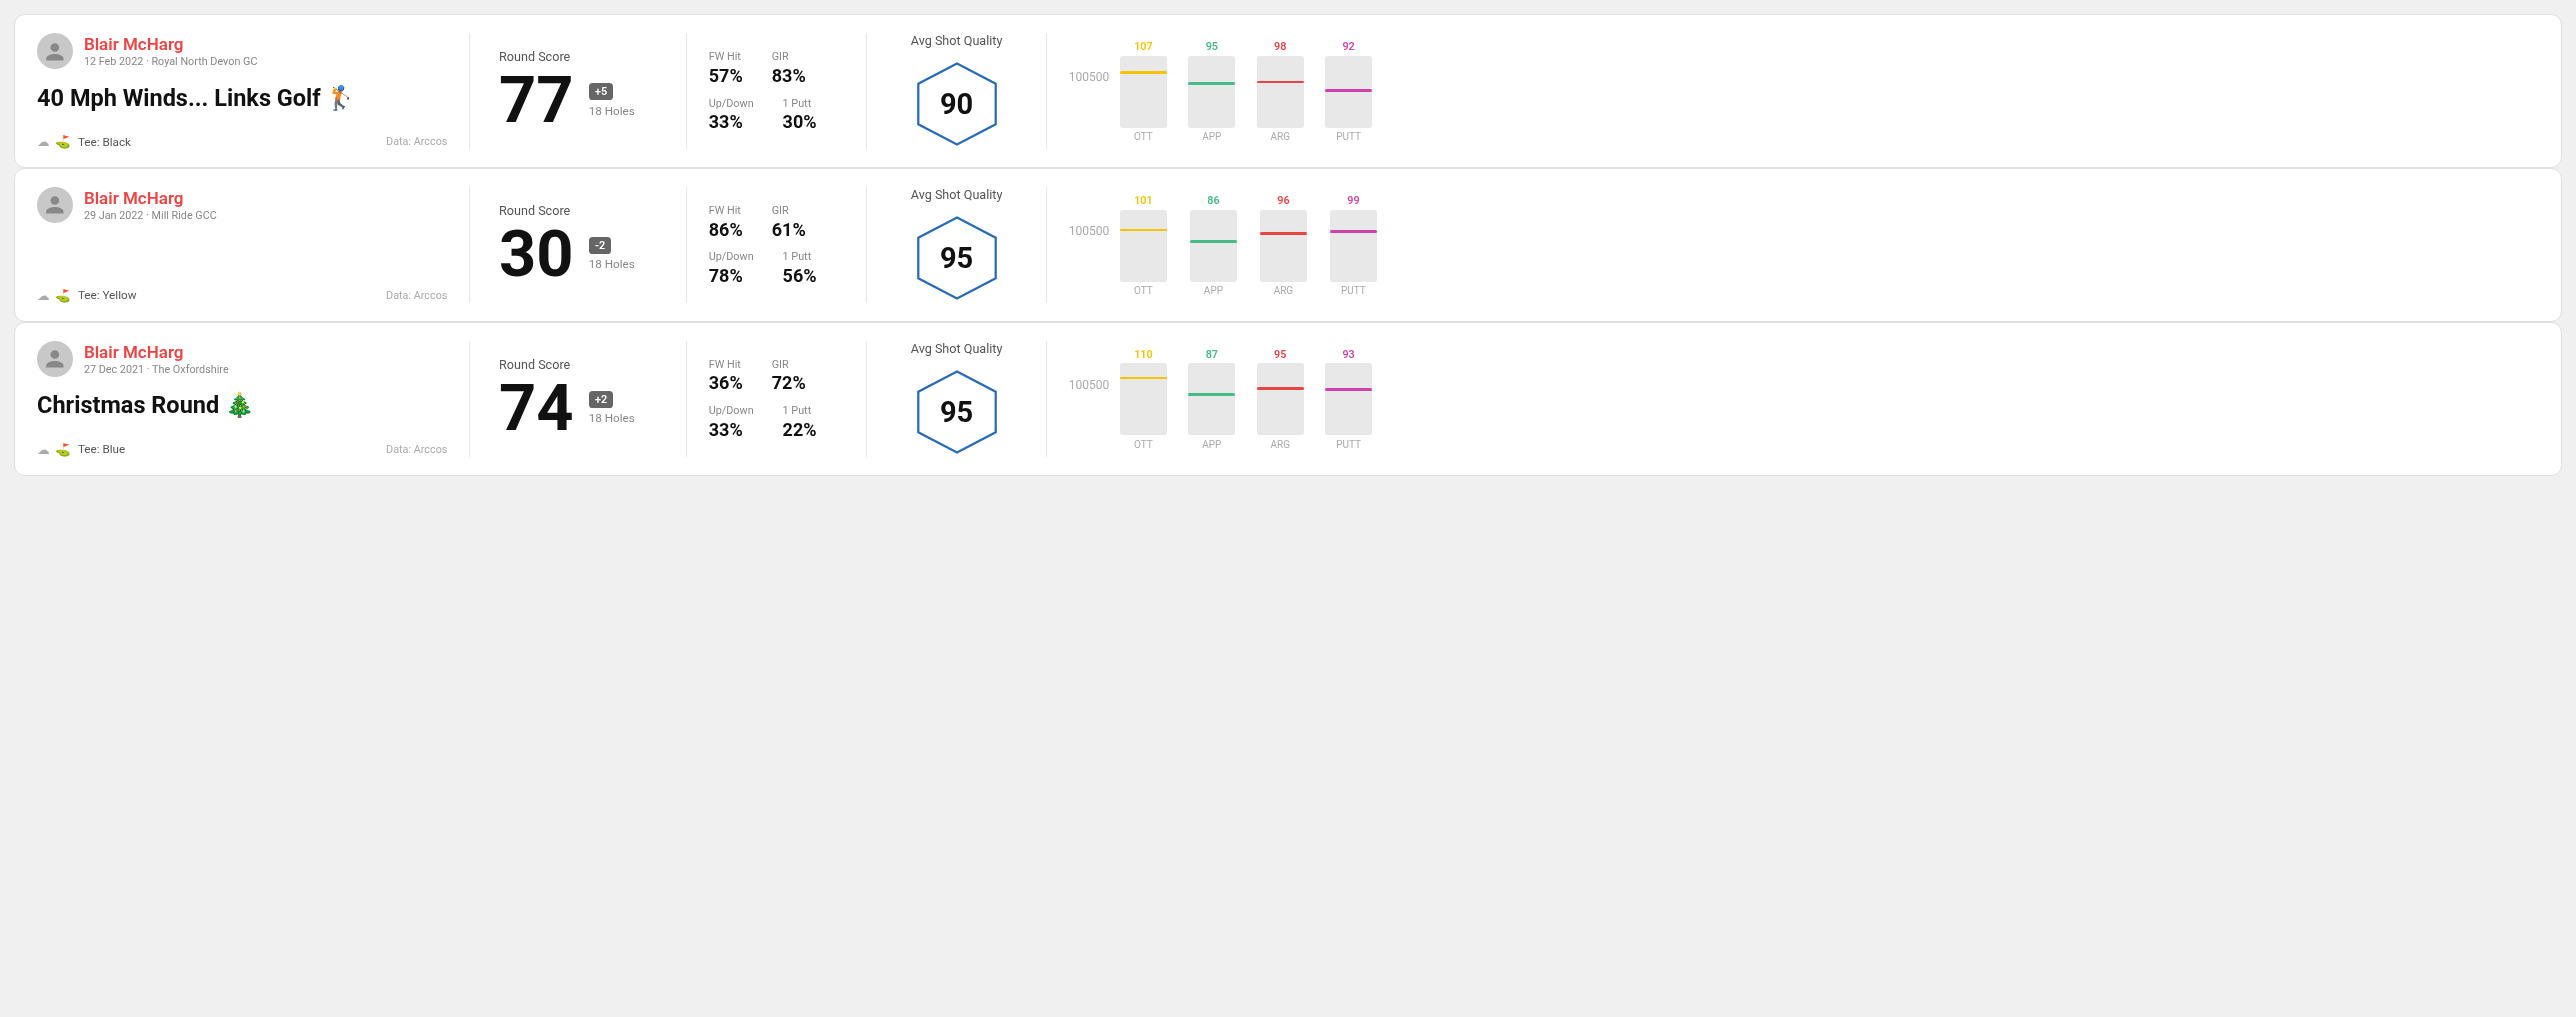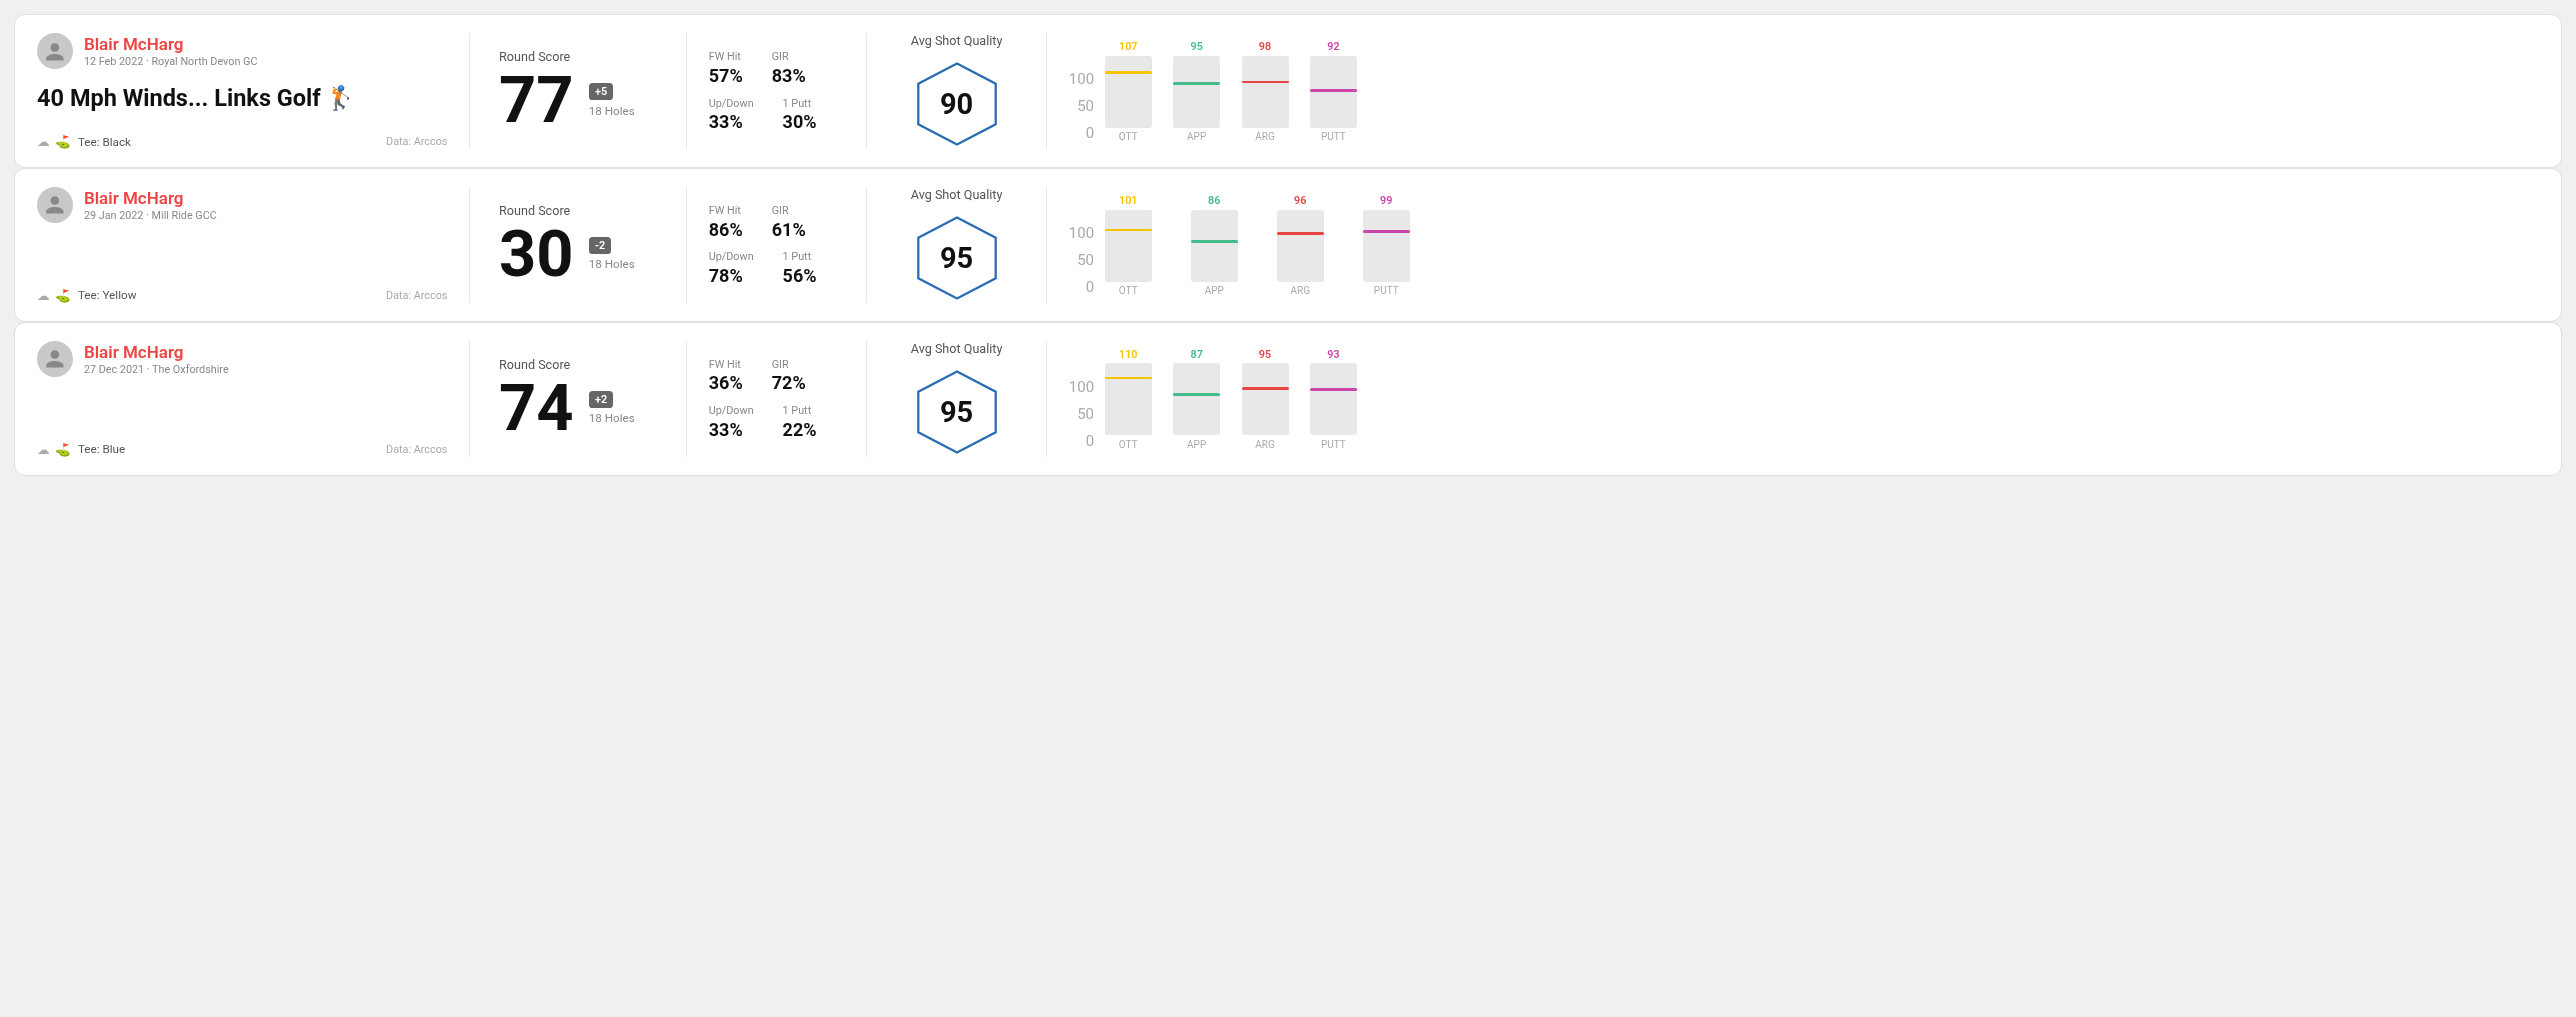--- a/index.html
+++ b/index.html
@@ -235,24 +235,23 @@
       gap: 14.4px;
       align-items: flex-end;
     }
     .bar-label {
       font-size: 10px;
       color: #aaa;
       margin-top: 3.6px;
     }
     .axis-col {
       display: flex;
-      flex-direction: column;
       justify-content: space-between;
       height: 72px;
-      font-size: 15px;
+      font-size: 12px;
       color: #aaa;
       text-align: right;
       padding-right: 3.6px;
     }
   </style>
 </head>
 <body>
 
 <div id="app">
     <div class="card">
@@ -426,21 +425,21 @@
     <div class="hexagon-score">95</div>
   </div>
       </div>
       <div class="chart-section">
         <div style="display: flex; flex-direction: row; align-items: flex-end; gap: 3.6px;">
           <div class="axis-col">
     <span>100</span>
     <span>50</span>
     <span>0</span>
   </div>
-          <div class="bars-row" style="display: flex; gap: 32px; align-items: flex-end;">
+          <div class="bars-row" style="display: flex; gap: 16px; align-items: flex-end;">
             <div class="bar-group">
               <div class="bar-value" style="color: rgb(245, 196, 0);">101</div>
               <div class="bar-wrapper" style="width: 47px; height: 72px; background: rgb(232, 232, 232); border-radius: 2.7px; position: relative;">
                 <div style="position: absolute; bottom: 70%; left: 0px; right: 0px; height: 2.7px; background: rgb(245, 196, 0); border-radius: 1.8px;"></div>
               </div>
               <div class="bar-label">OTT</div>
             </div>
             <div class="bar-group">
               <div class="bar-value" style="color: rgb(68, 187, 136);">86</div>
               <div class="bar-wrapper" style="width: 47px; height: 72px; background: rgb(232, 232, 232); border-radius: 2.7px; position: relative;">
@@ -472,20 +471,21 @@
           <div class="avatar">
             <svg viewBox="0 0 24 24">
               <path d="M12 12c2.7 0 4.8-2.1 4.8-4.8S14.7 2.4 12 2.4 7.2 4.5 7.2 7.2 9.3 12 12 12zm0 2.4c-3.2 0-9.6 1.6-9.6 4.8v2.4h19.2v-2.4c0-3.2-6.4-4.8-9.6-4.8z"></path>
             </svg>
           </div>
           <div>
             <div class="user-name">Blair McHarg</div>
             <div class="user-date">27 Dec 2021 · The Oxfordshire</div>
           </div>
         </div>
+        <div class="round-title">Christmas Round 🎄</div>
         <div class="tee-row">
           <div class="tee-left">
             <div class="tee-icons">
               <span class="tee-icon">☁</span>
               <span class="tee-icon">⛳</span>
             </div>
             <span class="tee-text">Tee: Blue</span>
           </div>
           <span class="data-source">Data: Arccos</span>
         </div>

